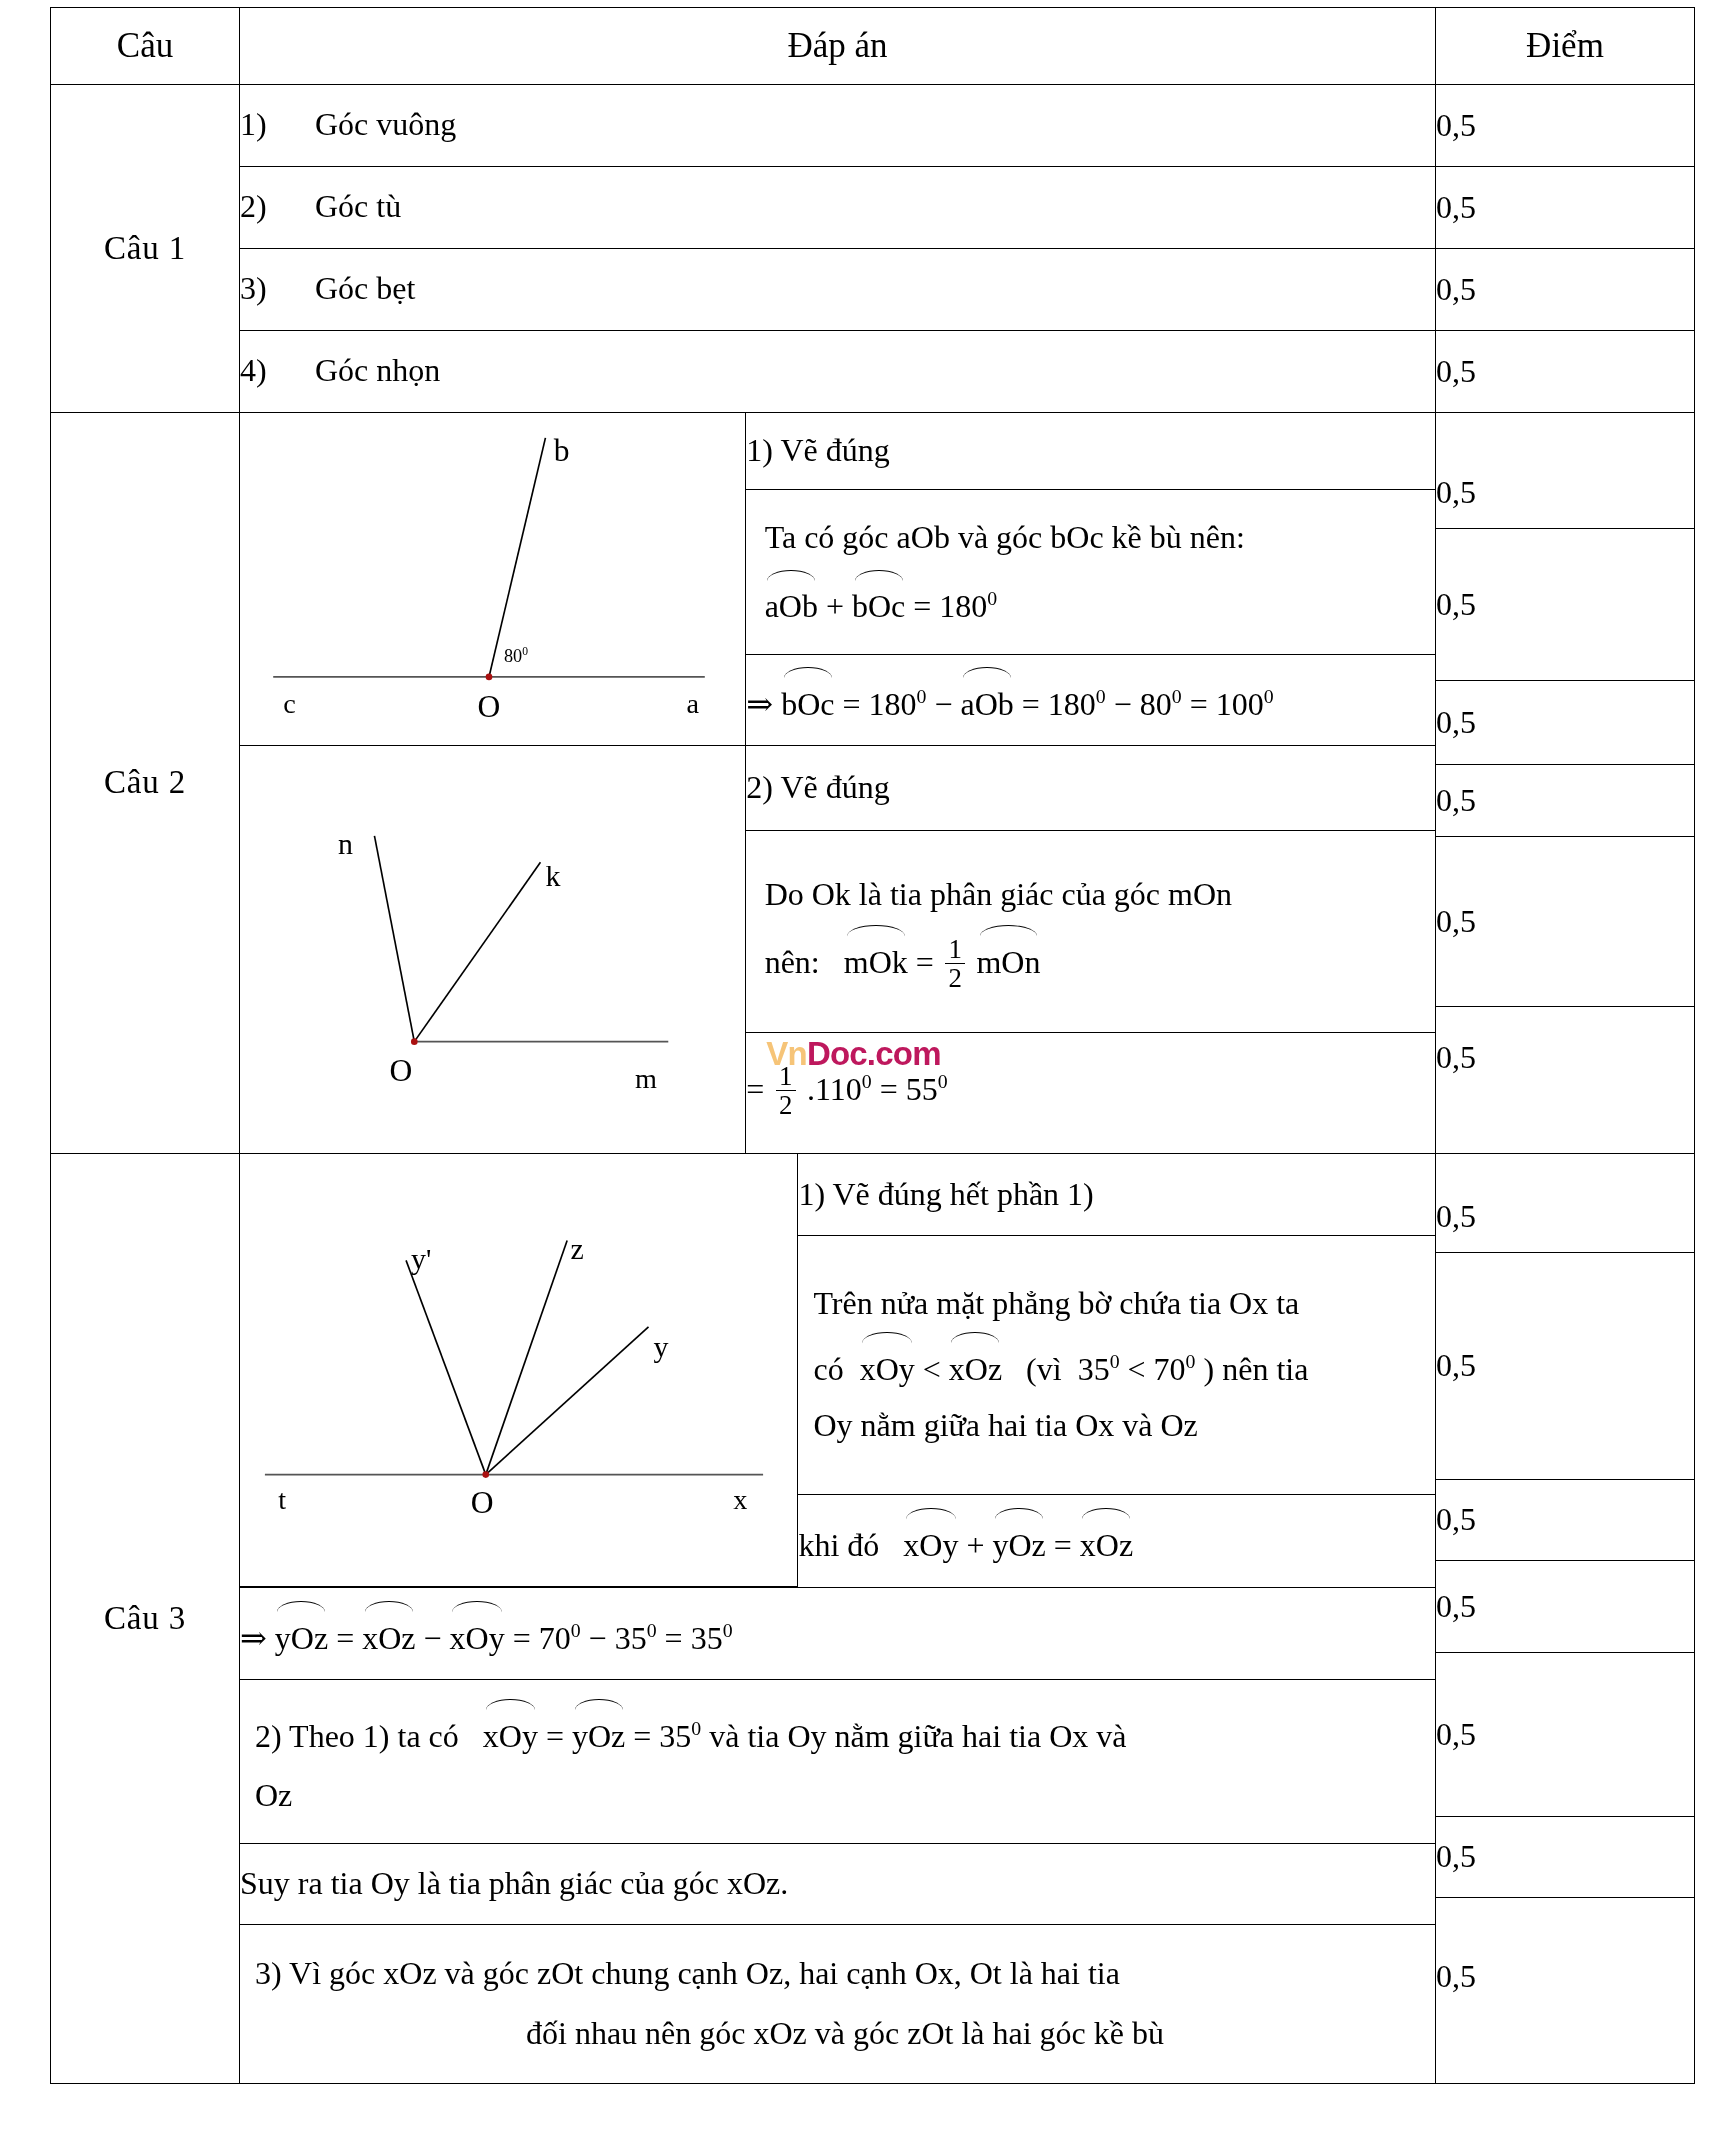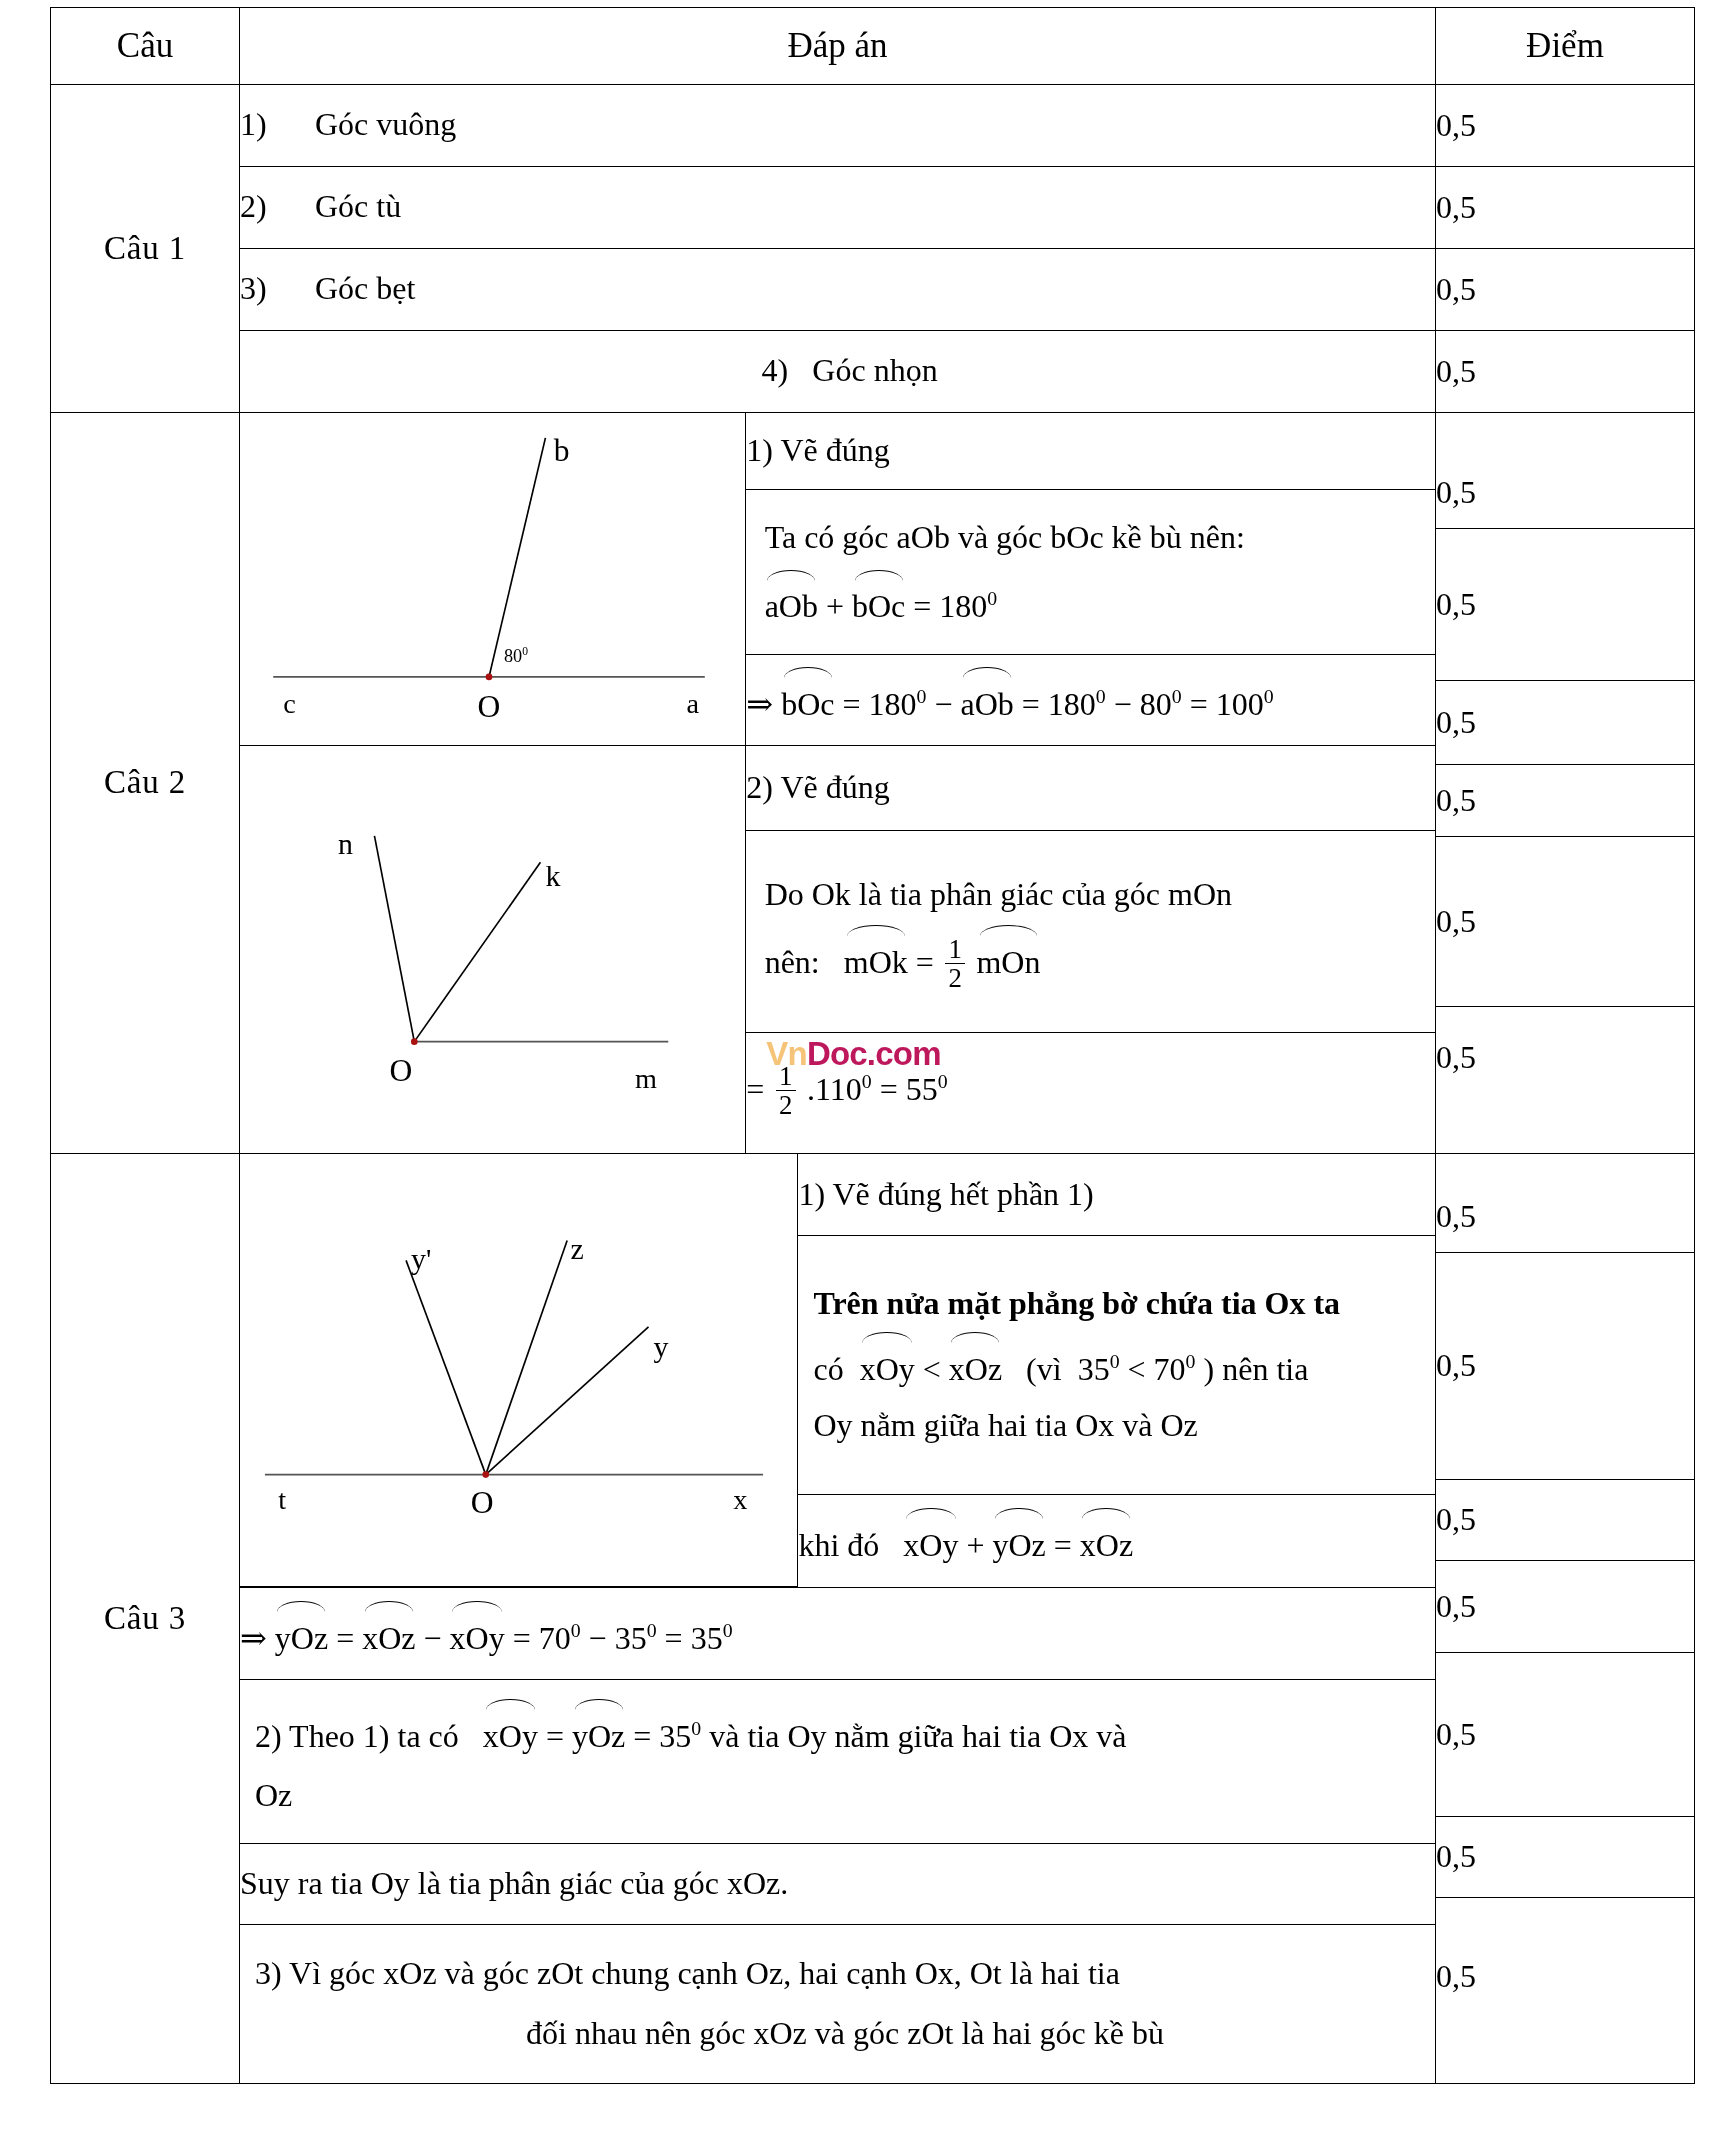--- a/index.html
+++ b/index.html
@@ -137,21 +137,21 @@
         </td>
         <td class="diem-cell">0,5</td>
       </tr>
       <tr>
         <td class="ans-text" style="height:81px;">
           <span class="num-lead">3)</span><span>Góc bẹt</span>
         </td>
         <td class="diem-cell">0,5</td>
       </tr>
       <tr>
-        <td class="ans-text" style="height:81px;text-align:center;">
+        <td class="ans-text" style="height:81px;">
           <span class="num-lead">4)</span><span>Góc nhọn</span>
         </td>
         <td class="diem-cell">0,5</td>
       </tr>
 
       <tr>
         <td class="cau-cell dotted-bottom" style="border-top:1.7px dotted #000;">Câu 2</td>
         <td style="padding:0;">
           <table class="sub">
             <colgroup>
@@ -314,21 +314,21 @@
                             <text x="498" y="244" font-family="Liberation Serif, serif" font-size="36" fill="#000">y</text>
                             <text x="46" y="428" font-family="Liberation Serif, serif" font-size="34" fill="#000">t</text>
                             <text x="278" y="432" font-family="Liberation Serif, serif" font-size="38" fill="#000">O</text>
                             <text x="594" y="428" font-family="Liberation Serif, serif" font-size="34" fill="#000">x</text>
                           </svg>
                         </td>
                         <td class="mrow" style="height:71px;border-top:none;border-right:none;">1) Vẽ đúng hết phần 1)</td>
                       </tr>
                       <tr>
                         <td style="height:226px;border-right:none;">
-                          <div class="mrow" style="padding:8.3px 0 1.7px 15px;font-weight:bold;">Trên nửa mặt phẳng bờ chứa tia Ox ta</div>
+                          <div class="mrow" style="padding:8.3px 0 1.7px 15px;">Trên nửa mặt phẳng bờ chứa tia Ox ta</div>
                           <div class="mrow" style="padding:3.3px 0 1.7px 15px;">
                             <span class="math">
                               <span>có</span>&nbsp;
                               <span class="ovl">xOy</span>
                               <span>&lt;</span>
                               <span class="ovl">xOz</span>&nbsp;&nbsp;
                               <span>(vì</span>&nbsp;
                               <span>35</span><sup class="deg">0</sup>
                               <span>&lt;</span>
                               <span>70</span><sup class="deg">0</sup>

